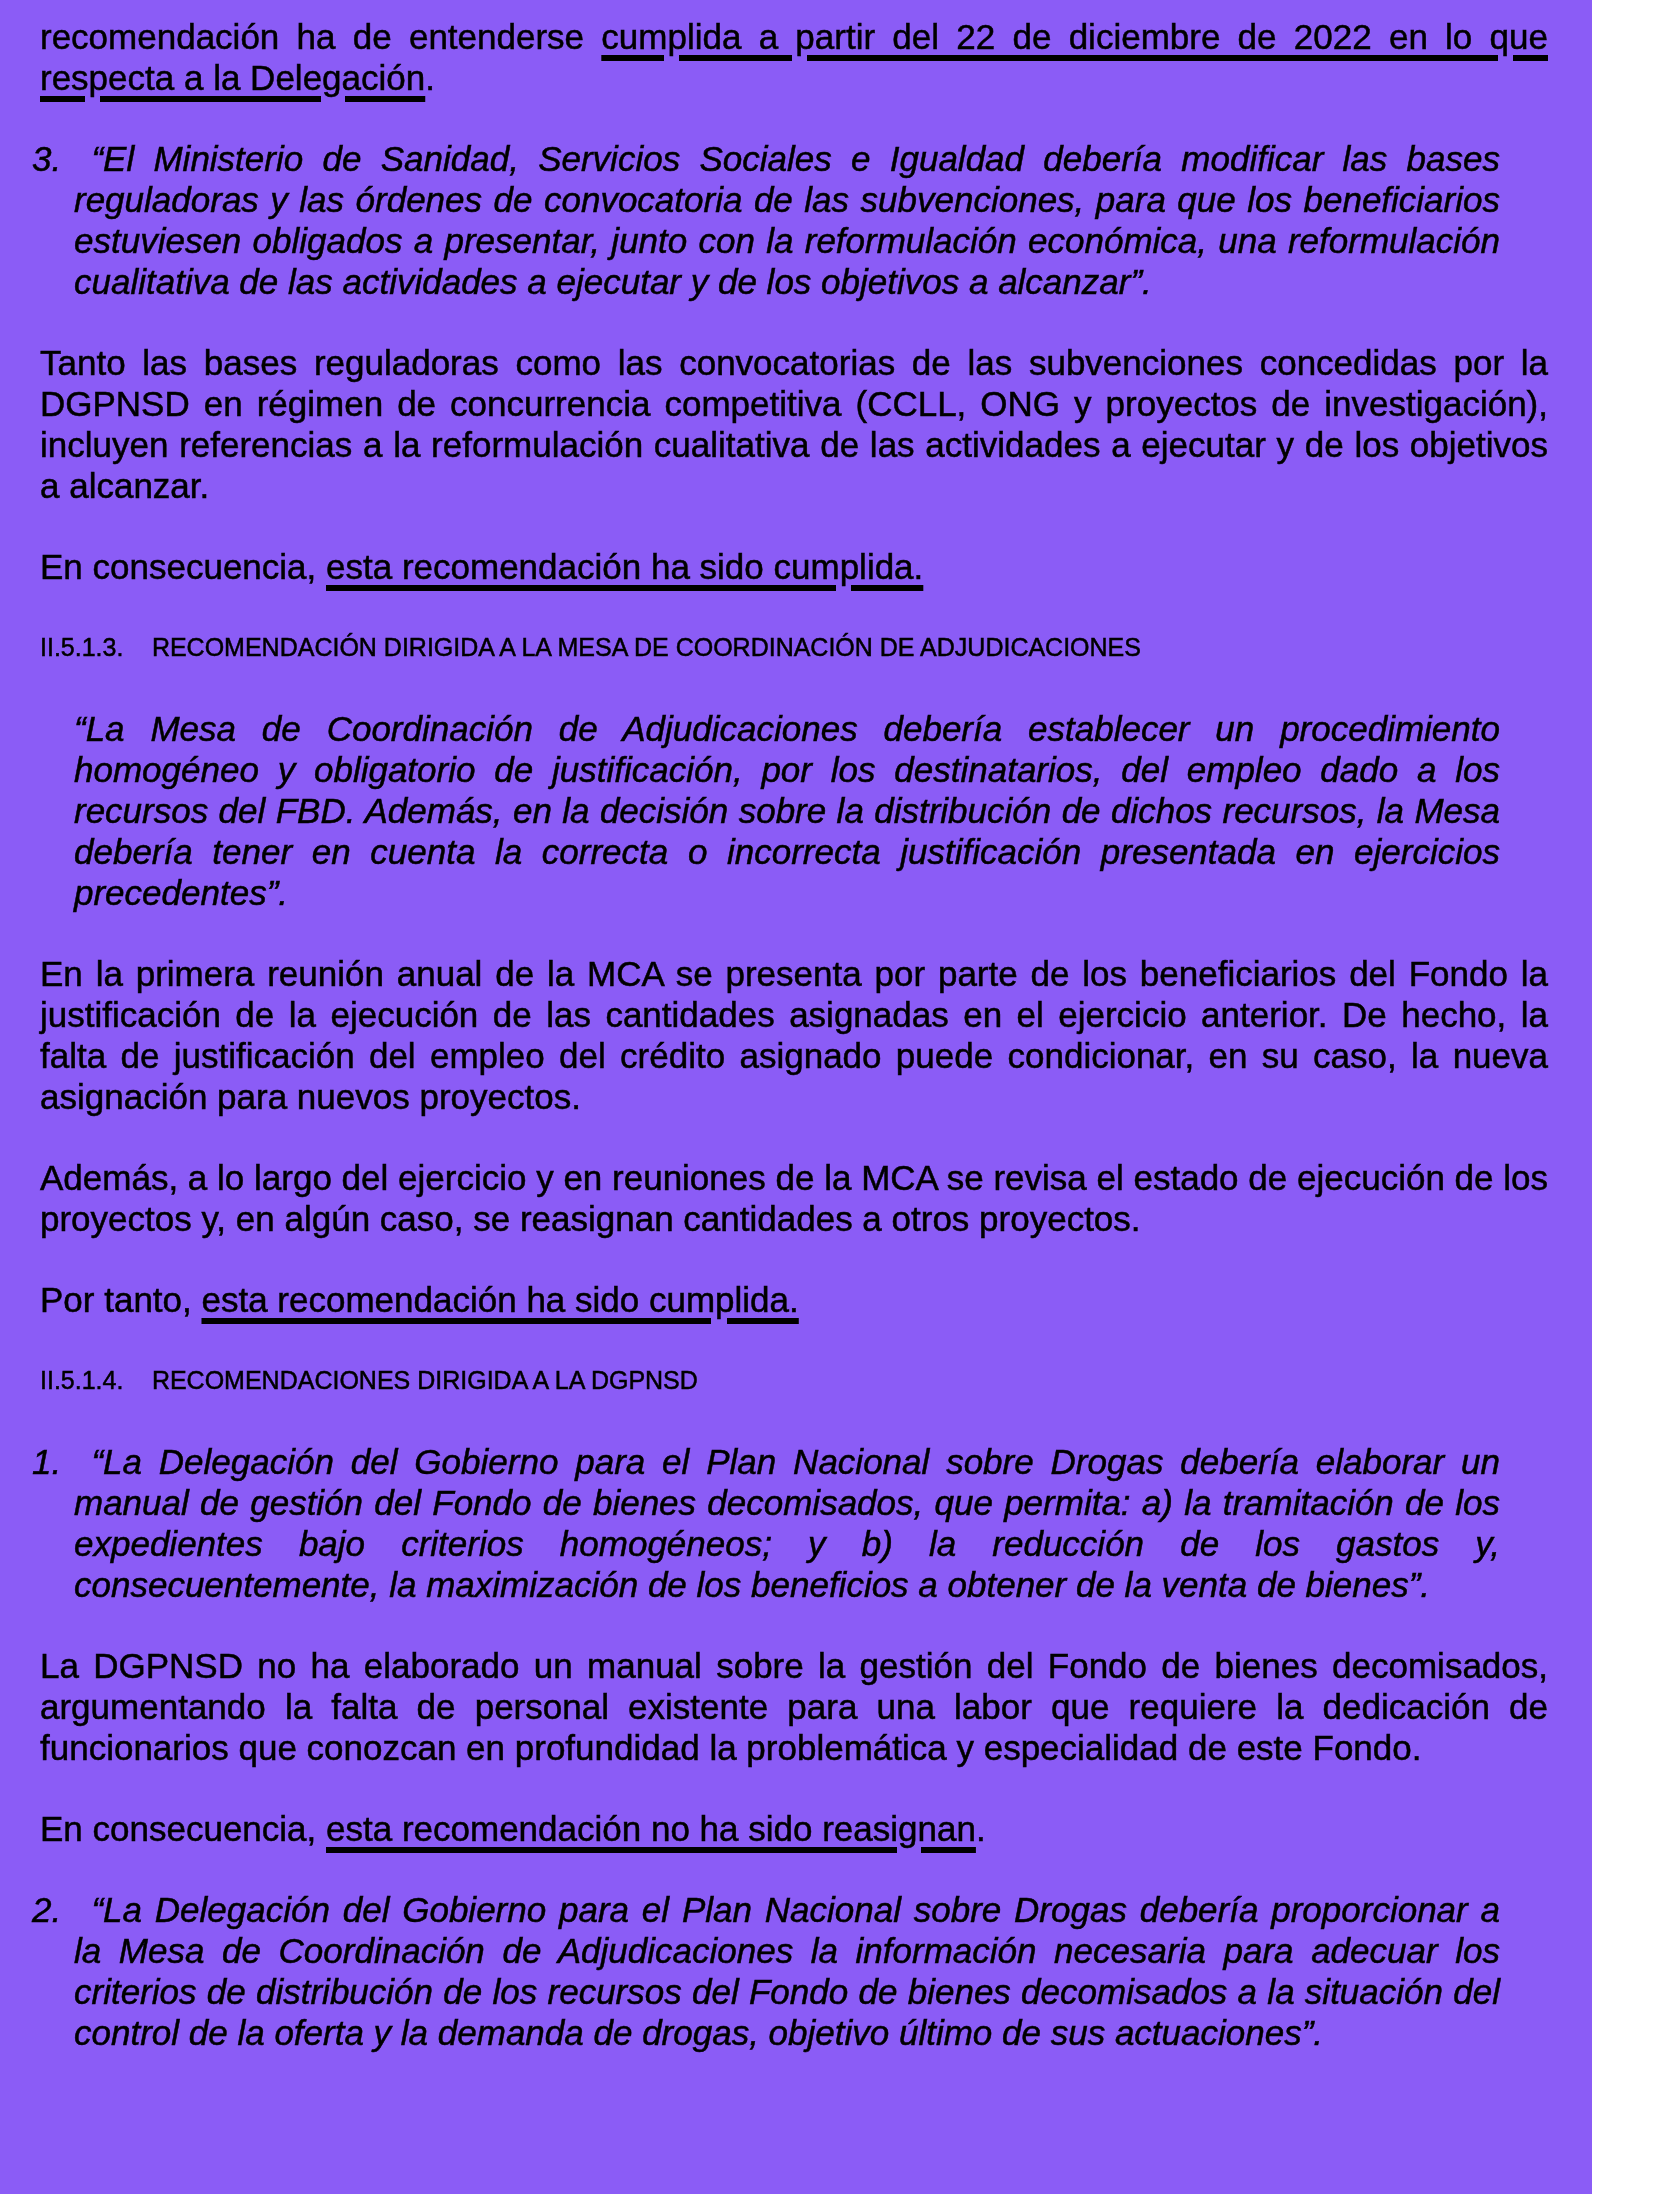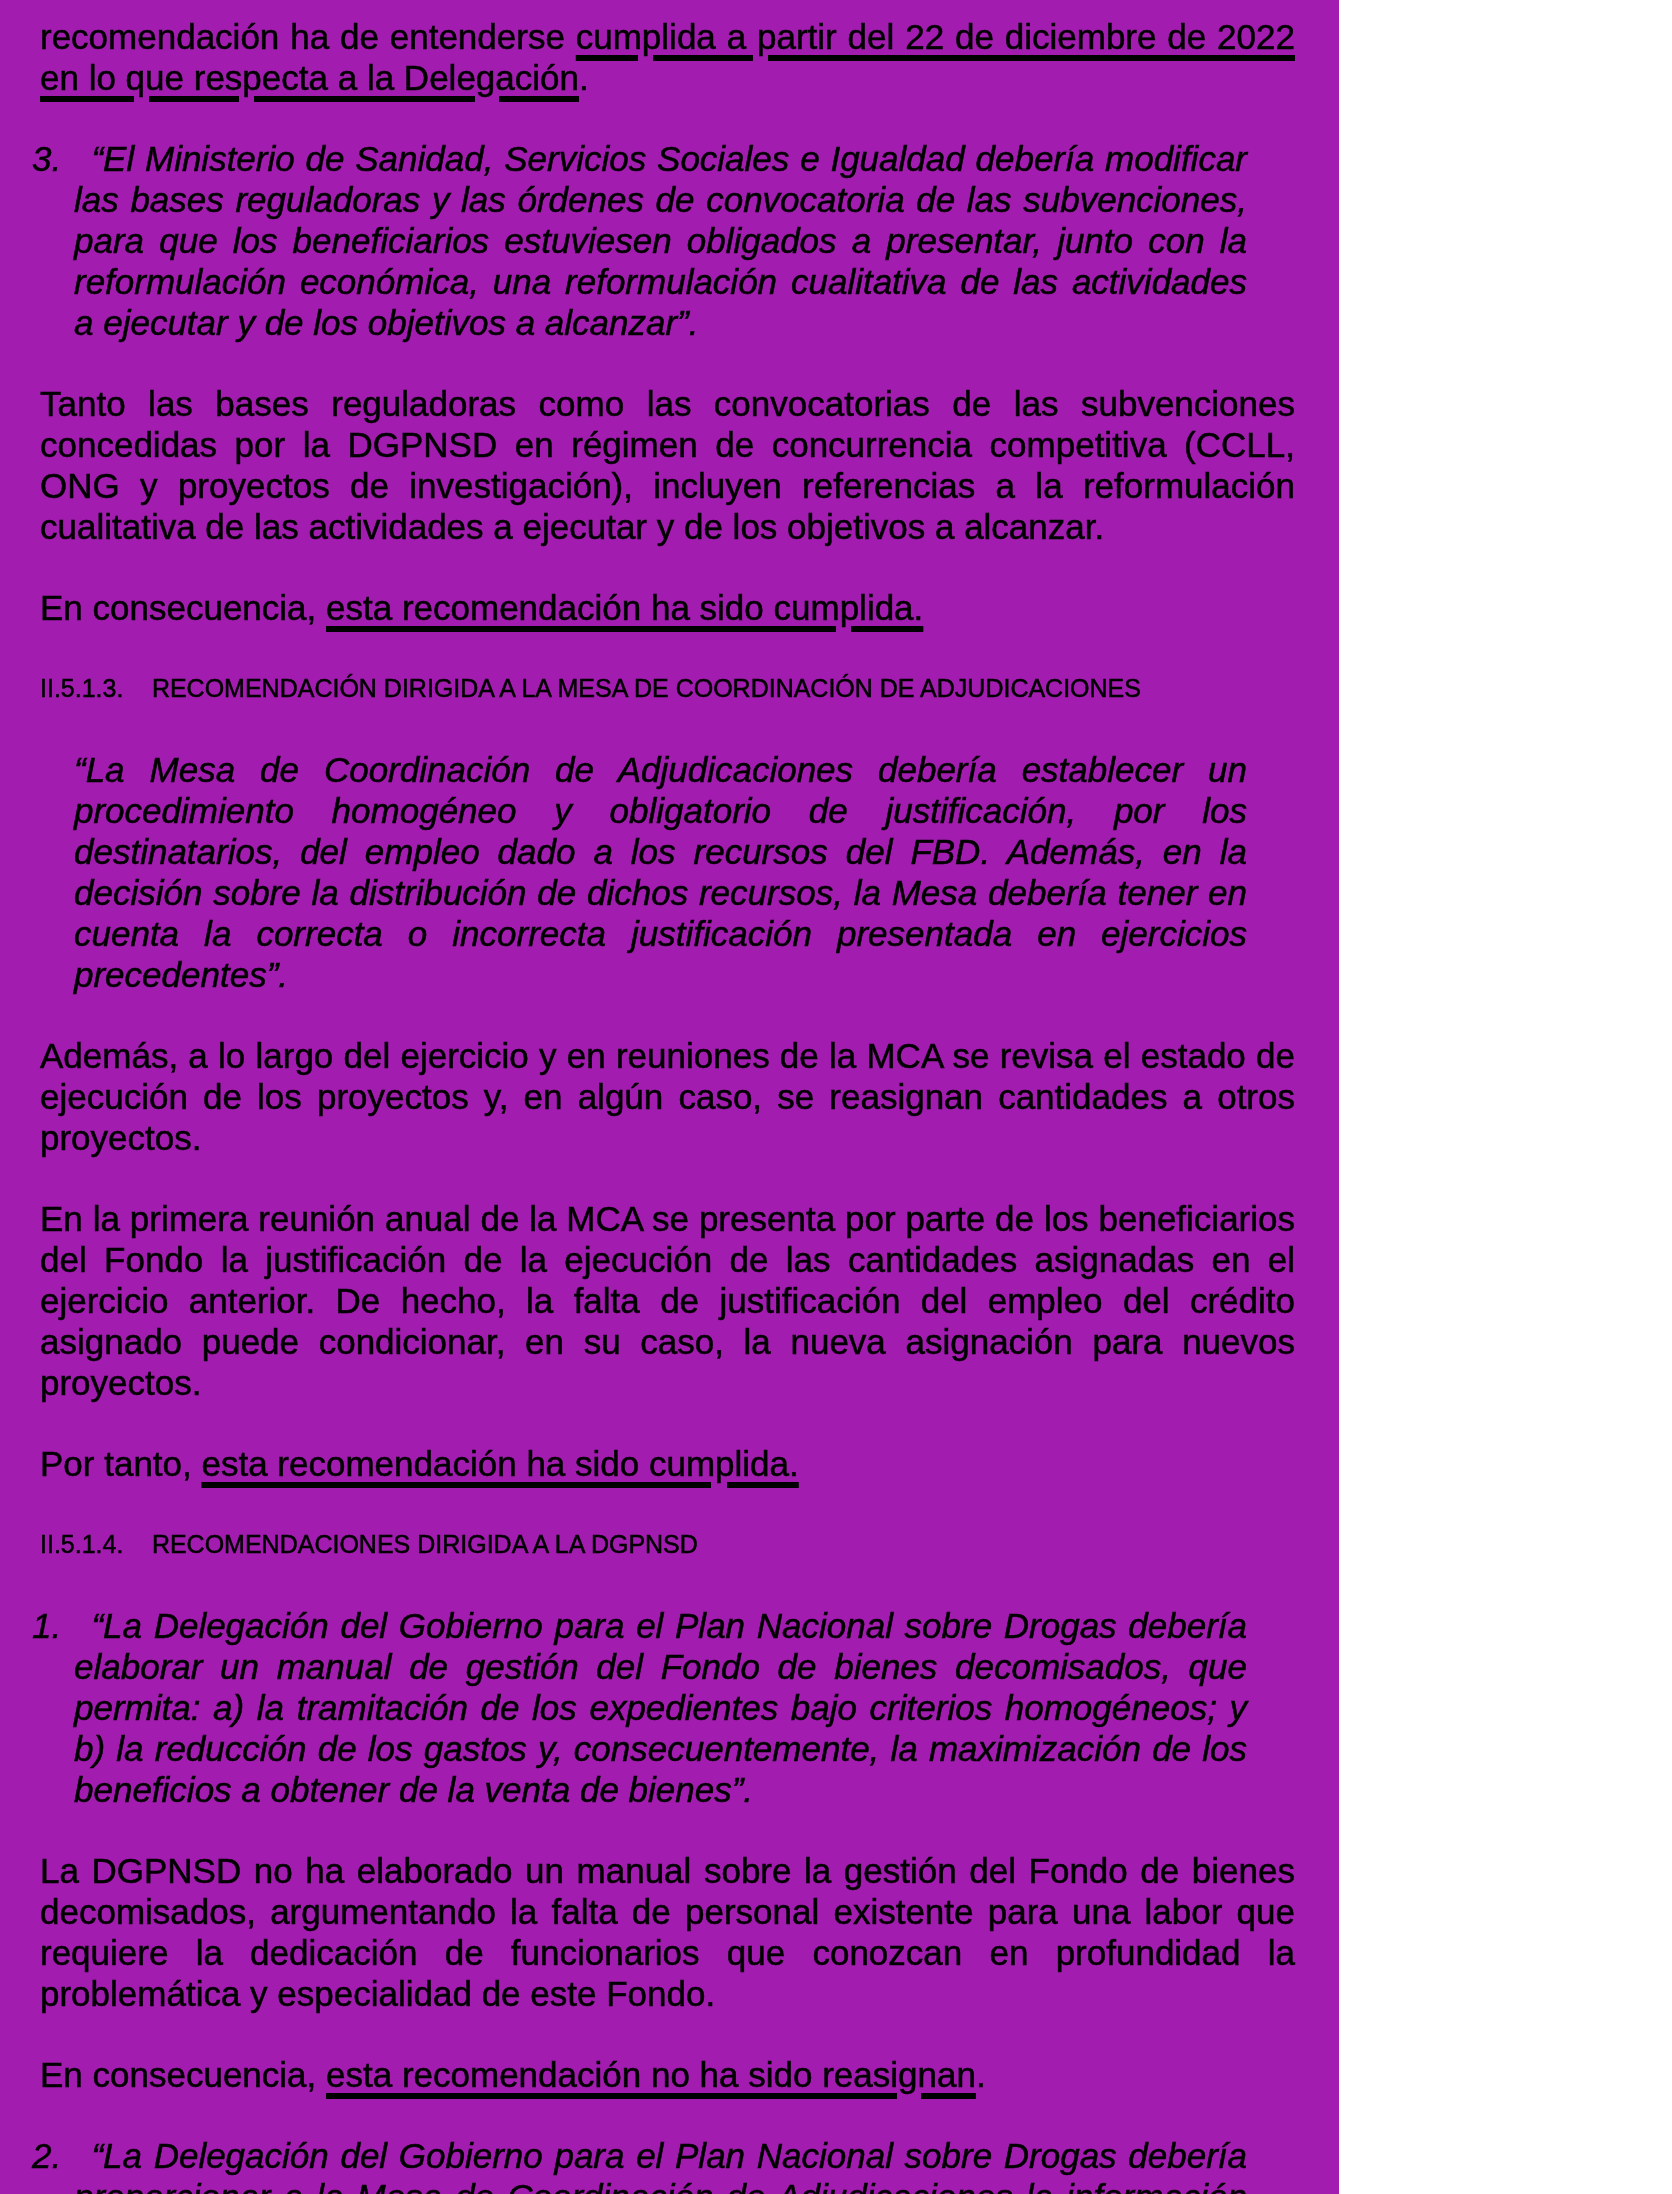--- a/index.html
+++ b/index.html
@@ -1,21 +1,21 @@
 <!DOCTYPE html>
 <html style="font-size:12.6px"><head>
 <meta charset="utf-8">
 <style>
   html, body { margin: 0; padding: 0; background: #ffffff; }
   .page {
     position: relative;
-    width: 1339px;
+    width: 1592px;
     height: 2194px;
     box-sizing: border-box;
-    background: #a21caf;
+    background: #8b5cf6;
     color: #000000;
     font-family: "Liberation Sans", sans-serif;
     font-size: 35px;
     line-height: 41px;
     padding-top: 16px;
     overflow: hidden;
     -webkit-text-stroke: 0.5px #000000;
   }
   .para {
     margin: 0 44px 40px 40px;
@@ -54,22 +54,22 @@
         <span class="q-num">3.</span>
         <div class="q-text indented">“El Ministerio de Sanidad, Servicios Sociales e Igualdad debería modificar las bases reguladoras y las órdenes de convocatoria de las subvenciones, para que los beneficiarios estuviesen obligados a presentar, junto con la reformulación económica, una reformulación cualitativa de las actividades a ejecutar y de los objetivos a alcanzar”.</div>
       </div>
       <p class="para"><span>Tanto las bases reguladoras como las convocatorias de las subvenciones concedidas por la DGPNSD en régimen de concurrencia competitiva (CCLL, ONG y proyectos de investigación), incluyen referencias a la reformulación cualitativa de las actividades a ejecutar y de los objetivos a alcanzar.</span></p>
       <p class="para"><span>En consecuencia, </span><span class="ul">esta recomendación ha sido cumplida.</span></p>
       <h2 class="heading"><span class="h-num">II.5.1.3.</span><span class="h-title">RECOMENDACIÓN DIRIGIDA A LA MESA DE COORDINACIÓN DE ADJUDICACIONES</span></h2>
       <div class="quote-item">
         <span class="q-num"></span>
         <div class="q-text">“La Mesa de Coordinación de Adjudicaciones debería establecer un procedimiento homogéneo y obligatorio de justificación, por los destinatarios, del empleo dado a los recursos del FBD. Además, en la decisión sobre la distribución de dichos recursos, la Mesa debería tener en cuenta la correcta o incorrecta justificación presentada en ejercicios precedentes”.</div>
       </div>
+      <p class="para"><span>En la primera reunión anual de la MCA se presenta por parte de los beneficiarios del Fondo la justificación de la ejecución de las cantidades asignadas en el ejercicio anterior. De hecho, la falta de justificación del empleo del crédito asignado puede condicionar, en su caso, la nueva asignación para nuevos proyectos.</span></p>
       <p class="para"><span>Además, a lo largo del ejercicio y en reuniones de la MCA se revisa el estado de ejecución de los proyectos y, en algún caso, se reasignan cantidades a otros proyectos.</span></p>
-      <p class="para"><span>En la primera reunión anual de la MCA se presenta por parte de los beneficiarios del Fondo la justificación de la ejecución de las cantidades asignadas en el ejercicio anterior. De hecho, la falta de justificación del empleo del crédito asignado puede condicionar, en su caso, la nueva asignación para nuevos proyectos.</span></p>
       <p class="para"><span>Por tanto, </span><span class="ul">esta recomendación ha sido cumplida.</span></p>
       <h2 class="heading"><span class="h-num">II.5.1.4.</span><span class="h-title">RECOMENDACIONES DIRIGIDA A LA DGPNSD</span></h2>
       <div class="quote-item">
         <span class="q-num">1.</span>
         <div class="q-text indented">“La Delegación del Gobierno para el Plan Nacional sobre Drogas debería elaborar un manual de gestión del Fondo de bienes decomisados, que permita: a) la tramitación de los expedientes bajo criterios homogéneos; y b) la reducción de los gastos y, consecuentemente, la maximización de los beneficios a obtener de la venta de bienes”.</div>
       </div>
       <p class="para"><span>La DGPNSD no ha elaborado un manual sobre la gestión del Fondo de bienes decomisados, argumentando la falta de personal existente para una labor que requiere la dedicación de funcionarios que conozcan en profundidad la problemática y especialidad de este Fondo.</span></p>
       <p class="para"><span>En consecuencia, </span><span class="ul">esta recomendación no ha sido reasignan</span><span>.</span></p>
       <div class="quote-item">
         <span class="q-num">2.</span>

